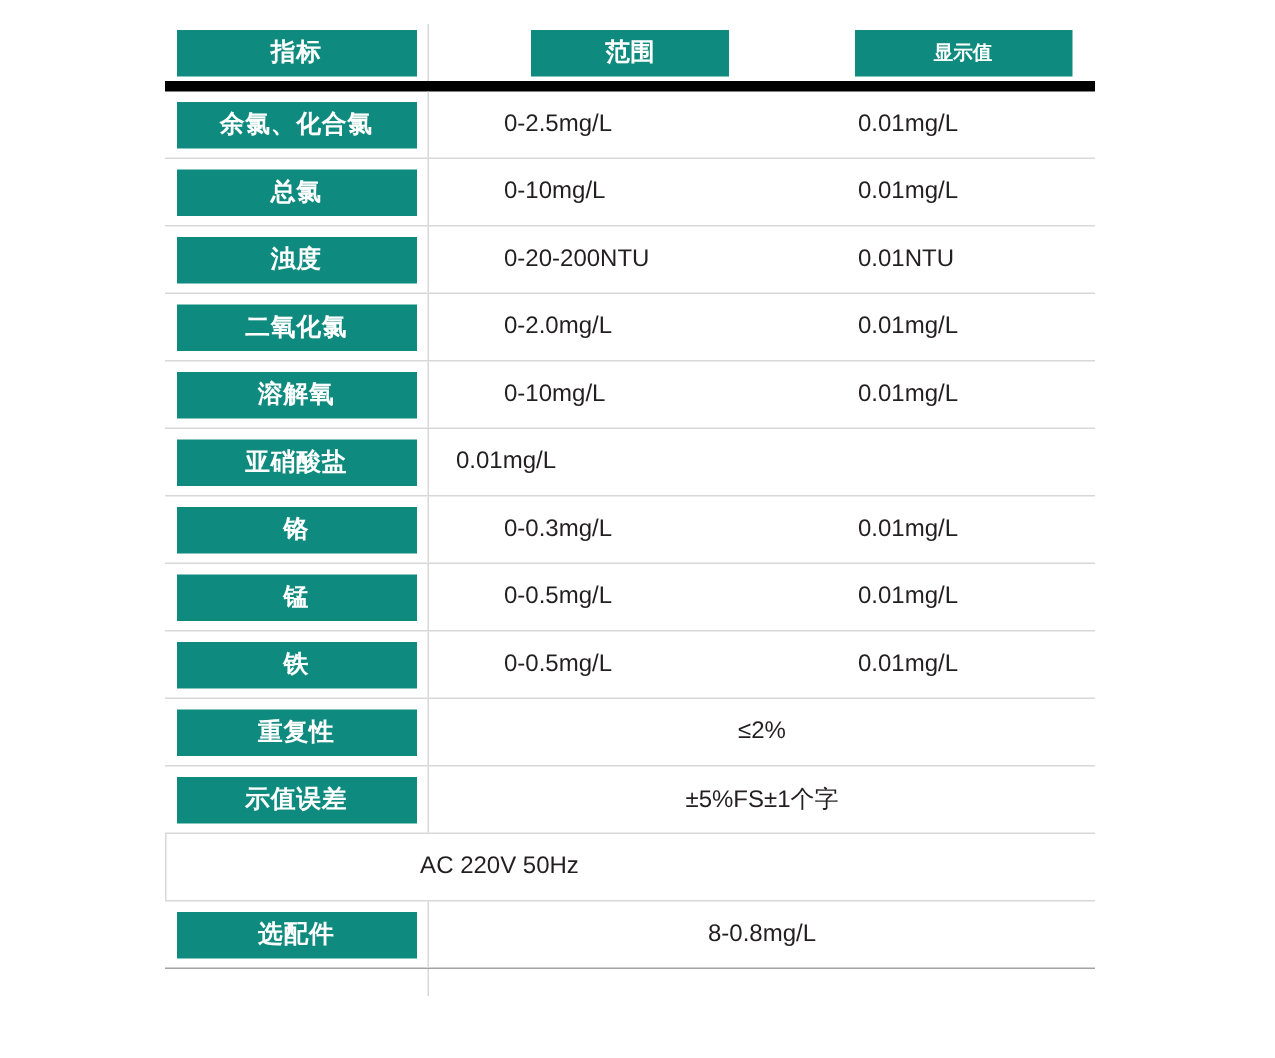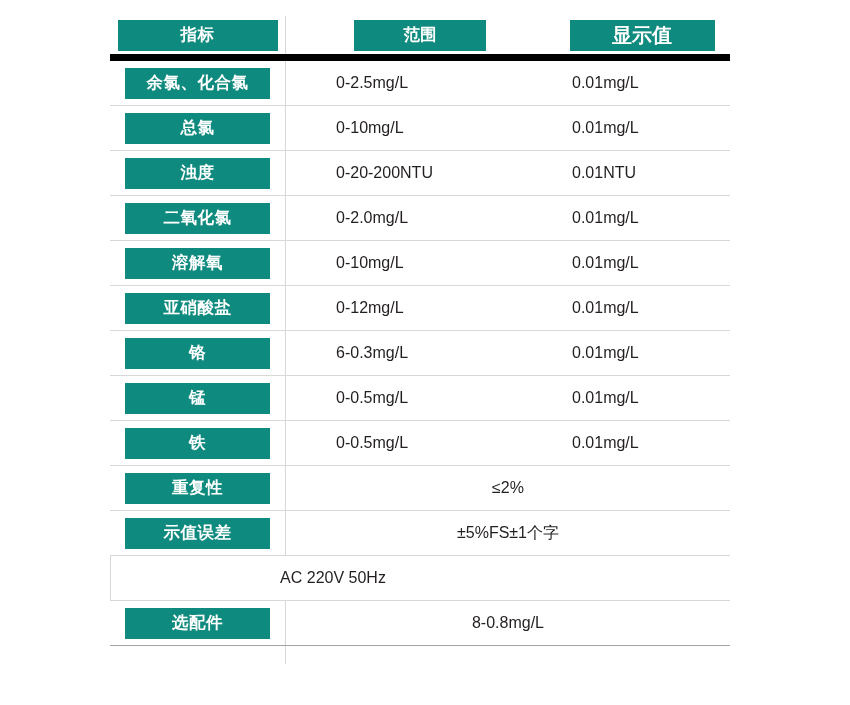--- a/index.html
+++ b/index.html
@@ -40,21 +40,21 @@
     justify-content: center;
     flex: none;
     box-sizing: border-box;
   }
   .pill {
     background: #0f8a7e;
     color: #ffffff;
     font-size: 16.5px;
     font-weight: bold;
     letter-spacing: 0.5px;
-    width: 145px;
+    width: 160px;
     height: 31px;
     display: flex;
     align-items: center;
     justify-content: center;
     box-sizing: border-box;
   }
   .divider {
     width: 1px;
     background: #d8d8d8;
     flex: none;
@@ -104,21 +104,21 @@
     font-weight: bold;
     width: 132px;
     height: 31px;
     display: flex;
     align-items: center;
     justify-content: center;
   }
   .header-pill-value {
     background: #0f8a7e;
     color: #ffffff;
-    font-size: 20px;
+    font-size: 13px;
     font-weight: bold;
     width: 145px;
     height: 31px;
     display: flex;
     align-items: center;
     justify-content: center;
   }
   .bottom-stub {
     display: flex;
     height: 18px;
@@ -196,30 +196,29 @@
     <div class="divider"></div>
     <div class="cell-range">0-10mg/L</div>
     <div class="cell-value">0.01mg/L</div>
   </div>
 
   <div class="row">
     <div class="cell-label">
       <div class="pill">亚硝酸盐</div>
     </div>
     <div class="divider"></div>
-    <div class="cell-range">0-12mg/L</div>
     <div class="cell-value">0.01mg/L</div>
   </div>
 
   <div class="row">
     <div class="cell-label">
       <div class="pill">铬</div>
     </div>
     <div class="divider"></div>
-    <div class="cell-range">6-0.3mg/L</div>
+    <div class="cell-range">0-0.3mg/L</div>
     <div class="cell-value">0.01mg/L</div>
   </div>
 
   <div class="row">
     <div class="cell-label">
       <div class="pill">锰</div>
     </div>
     <div class="divider"></div>
     <div class="cell-range">0-0.5mg/L</div>
     <div class="cell-value">0.01mg/L</div>

